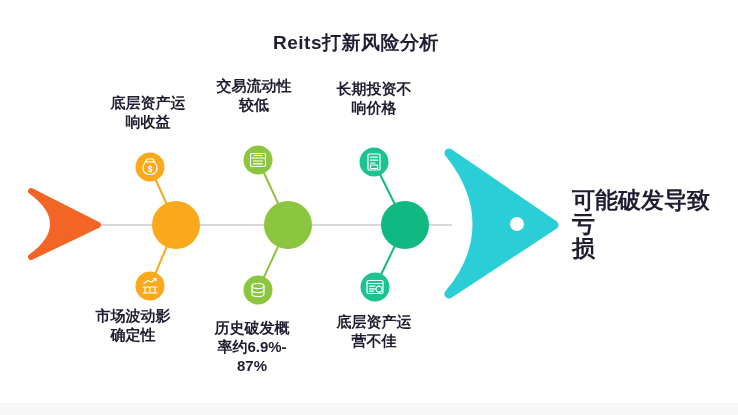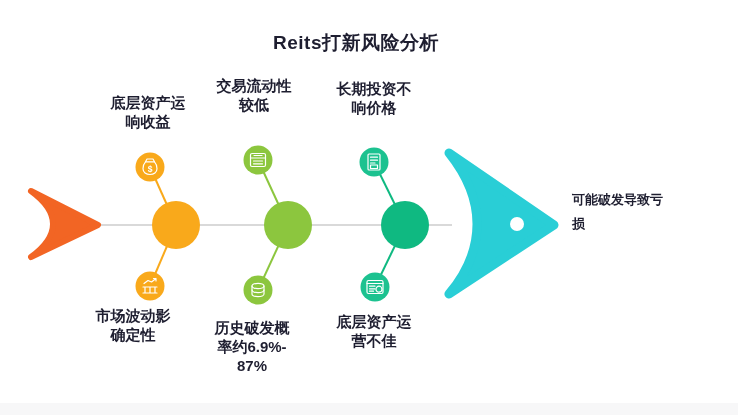--- a/index.html
+++ b/index.html
@@ -33,21 +33,21 @@
   }
   .lbl-policy      { left: 96px;  top: 93px;  width: 104px; }
   .lbl-liquidity   { left: 202px; top: 76px;  width: 104px; }
   .lbl-volatility  { left: 322px; top: 79px;  width: 104px; }
   .lbl-longterm    { left: 81px;  top: 306px; width: 104px; }
   .lbl-history     { left: 197px; top: 318px; width: 110px; }
   .lbl-operation   { left: 322px; top: 312px; width: 104px; }
   .conclusion {
     position: absolute;
     left: 572px; top: 188px; width: 160px;
-    font-size: 13px;
+    font-size: 23px;
     line-height: 24px;
     font-weight: 700;
     white-space: pre-line;
     color: #1E1E30;
   }
   .footer-strip {
     position: absolute;
     left: 0; top: 403px; width: 738px; height: 12px;
     background: #F7F7F8;
   }

